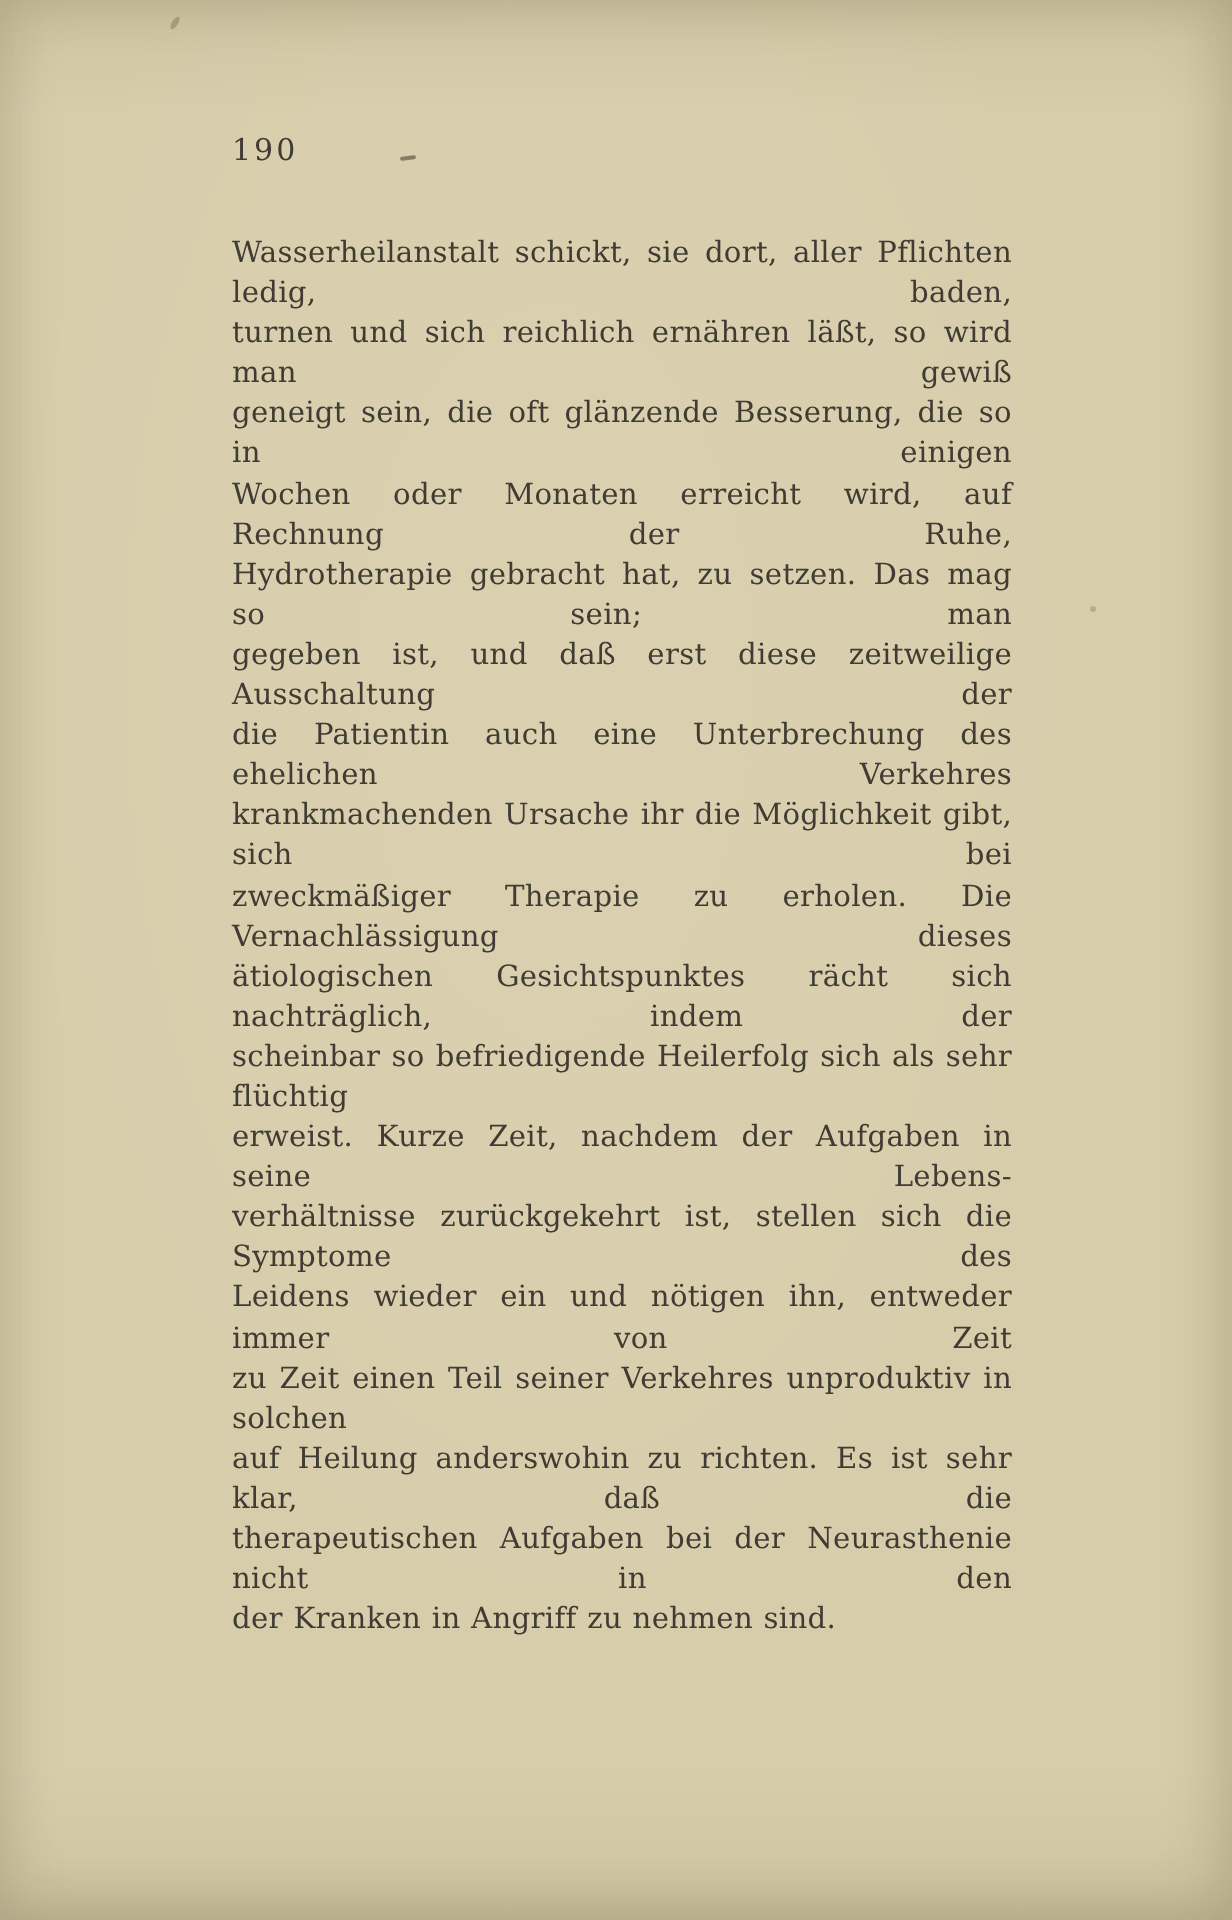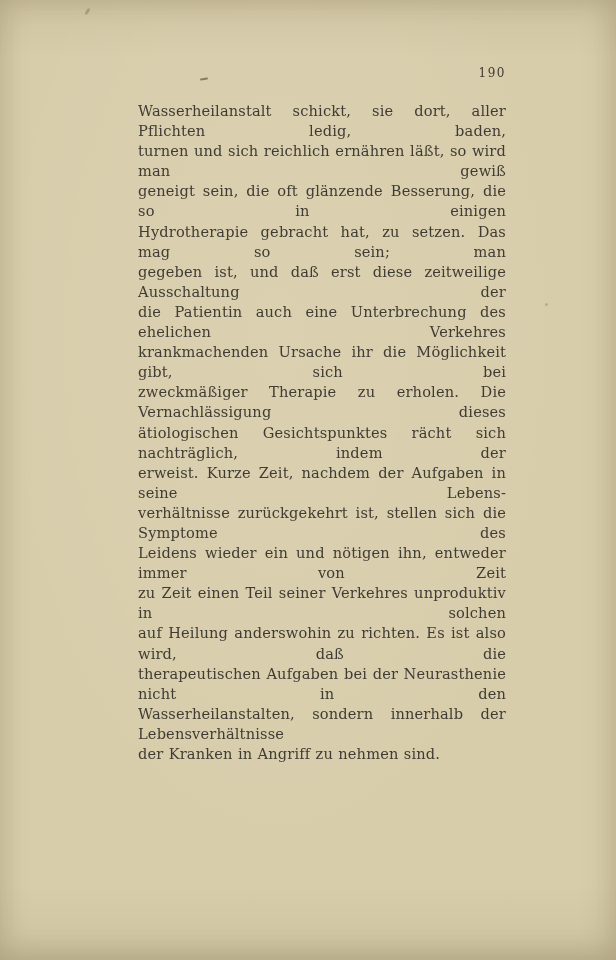--- a/index.html
+++ b/index.html
@@ -25,37 +25,35 @@
     color: var(--ink);
     overflow: hidden;
   }
   .content {
     position: absolute;
     left: 116px;
     top: 66px;
     width: 390px;
   }
   .page-number {
-    font-size: 12px;
+    font-size: 15px;
     letter-spacing: 1.5px;
-    margin-bottom: 21px;
-    text-align: right;
+    margin-bottom: 33px;
   }
   .text-block {
     font-size: 14.6px;
     line-height: 20.1px;
     letter-spacing: 0.15px;
     word-spacing: 0.5px;
   }
   .paragraph { margin: 0; }
   .line {
     text-align: justify;
     text-align-last: justify;
     min-height: 20.1px;
-    margin-left: 22px;
   }
   .line.para-end { text-align-last: left; }
   .speck {
     position: absolute;
     background: rgba(90,80,60,0.65);
     border-radius: 50%;
   }
   .speck.dash-near-folio { left: 200px; top: 78px; width: 8px; height: 2px; border-radius: 2px; transform: rotate(-8deg); }
   .speck.corner-mark { left: 86px; top: 8px; width: 3px; height: 7px; transform: rotate(32deg); opacity: .5; }
   .speck.margin-dot { left: 545px; top: 303px; width: 3px; height: 3px; opacity: .4; }
@@ -68,30 +66,31 @@
   <span class="speck dash-near-folio"></span>
   <span class="speck margin-dot"></span>
 
   <div class="content">
     <div class="page-number">190</div>
     <div class="text-block">
         <div class="paragraph">
           <div class="line">Wasserheilanstalt schickt, sie dort, aller Pflichten ledig, baden,</div>
           <div class="line">turnen und sich reichlich ernähren läßt, so wird man gewiß</div>
           <div class="line">geneigt sein, die oft glänzende Besserung, die so in einigen</div>
+          <div class="line">Wochen oder Monaten erreicht wird, auf Rechnung der Ruhe,</div>
           <div class="line">Hydrotherapie gebracht hat, zu setzen. Das mag so sein; man</div>
           <div class="line">gegeben ist, und daß erst diese zeitweilige Ausschaltung der</div>
           <div class="line">die Patientin auch eine Unterbrechung des ehelichen Verkehres</div>
           <div class="line">krankmachenden Ursache ihr die Möglichkeit gibt, sich bei</div>
           <div class="line">zweckmäßiger Therapie zu erholen. Die Vernachlässigung dieses</div>
           <div class="line">ätiologischen Gesichtspunktes rächt sich nachträglich, indem der</div>
+          <div class="line">scheinbar so befriedigende Heilerfolg sich als sehr flüchtig</div>
           <div class="line">erweist. Kurze Zeit, nachdem der Aufgaben in seine Lebens-</div>
           <div class="line">verhältnisse zurückgekehrt ist, stellen sich die Symptome des</div>
           <div class="line">Leidens wieder ein und nötigen ihn, entweder immer von Zeit</div>
           <div class="line">zu Zeit einen Teil seiner Verkehres unproduktiv in solchen</div>
-          <div class="line">auf Heilung anderswohin zu richten. Es ist also wird, daß die</div>
+          <div class="line">auf Heilung anderswohin zu richten. Es ist sehr klar, daß die</div>
           <div class="line">therapeutischen Aufgaben bei der Neurasthenie nicht in den</div>
-          <div class="line">Wasserheilanstalten, sondern innerhalb der Lebensverhältnisse</div>
           <div class="line para-end">der Kranken in Angriff zu nehmen sind.</div>
         </div>
       </div>
   </div>
 </div>
 
 </body></html>

